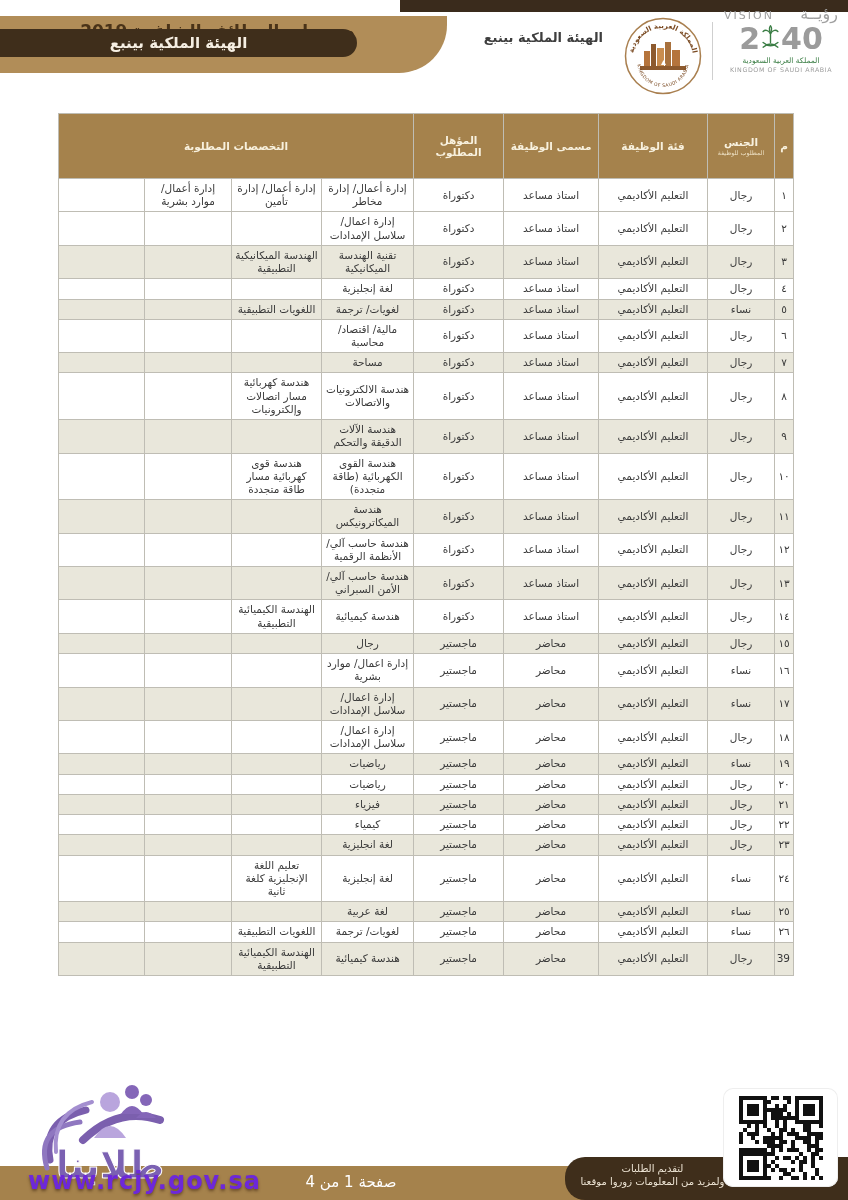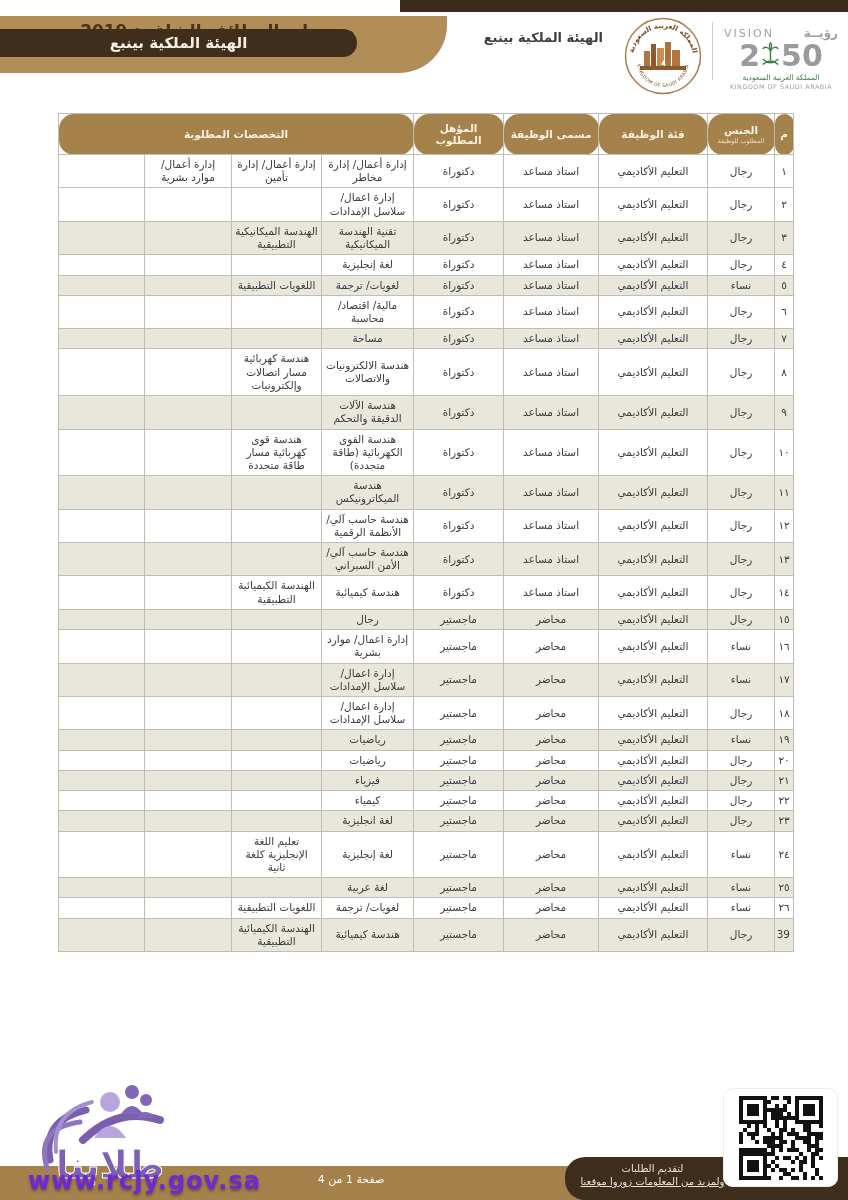--- a/index.html
+++ b/index.html
@@ -14,49 +14,49 @@
                        color:#4a3318; direction:rtl; }
   .dark-banner { position:absolute; left:0; top:29px; width:357px; height:28px; background:#3f2e1b;
                  border-radius:0 14px 14px 0; z-index:3; text-align:center; }
   .dark-banner .subtitle { color:#f6efe3; font-size:15px; font-weight:bold; line-height:28px; direction:rtl; }
 
   
   .org-names { position:absolute; left:453px; top:28px; width:150px; text-align:right; direction:rtl;
                color:#3e3e3e; font-weight:bold; font-size:13px; line-height:1.55; z-index:2; }
   .org-emblem { position:absolute; left:624px; top:17px; width:78px; height:78px; z-index:2; }
   .logo-separator { position:absolute; left:712px; top:22px; width:1px; height:58px; background:#cfcfcf; }
-  .vision { position:absolute; left:720px; top:26px; width:122px; z-index:2; }
+  .vision { position:absolute; left:720px; top:4px; width:122px; z-index:2; }
   .vision .v-row1 { display:flex; justify-content:space-between; align-items:baseline; color:#a0a0a0; padding:0 4px; }
   .vision .v-en { font-size:11px; letter-spacing:2px; }
-  .vision .v-ar { font-size:12px; font-weight:bold; }
+  .vision .v-ar { font-size:16px; font-weight:normal; }
   .vision .v-year { display:flex; align-items:center; justify-content:center; font-size:30px; font-weight:bold;
                     color:#9b9b9b; line-height:1; margin-top:1px; }
   .vision .v-country-ar { text-align:center; color:#3a7d44; font-size:7.5px; margin-top:2px; direction:rtl; }
   .vision .v-country-en { text-align:center; color:#9b9b9b; font-size:6.3px; letter-spacing:0.6px; margin-top:1px; }
 
   
   .vacancy-table { position:absolute; left:58px; top:113px; width:735px; border-collapse:collapse;
                    table-layout:fixed; direction:rtl; z-index:1; }
   .vacancy-table th, .vacancy-table td { border:1px solid #bfbdb4; }
   .vacancy-table thead th { background:#a5824c; color:#f8f1de; font-size:10.5px; font-weight:bold;
-                            padding:8px 1px; text-align:center;border-radius:15px; }
+                            padding:20px 1px; text-align:center; }
   .vacancy-table thead th .h-sub { display:block; font-size:6.3px; font-weight:normal; color:#ecdfc2; margin-top:1px; }
   .vacancy-table td { font-size:10.5px; color:#3a3a3a; text-align:center; vertical-align:middle;
                       padding:3px 3px; line-height:1.26; height:20px; background:#ffffff; }
   .vacancy-table tr.shaded td { background:#e9e7db; }
 
   
   .footer-bar { position:absolute; left:0; top:1166px; width:848px; height:34px; background:#a5824c; z-index:1; }
   .page-label { position:absolute; left:296px; top:1173px; width:110px; text-align:center; color:#ffffff;
-                font-size:11px; direction:rtl; z-index:2; }
+                font-size:15px; direction:rtl; z-index:2; }
   .apply-banner { position:absolute; left:565px; top:1157px; width:283px; height:43px; background:#3f2e1b;
                   border-radius:20px 0 0 20px; z-index:3; padding:6px 118px 0 10px; text-align:center;
                   direction:rtl; color:#ece3d3; }
   .apply-banner .l1 { font-size:10px; letter-spacing:0.5px; }
-  .apply-banner .l2 { font-size:10px; letter-spacing:0.3px; margin-top:2px; white-space:nowrap;text-decoration:underline; }
+  .apply-banner .l2 { font-size:10px; letter-spacing:0.3px; margin-top:2px; white-space:nowrap; }
   .qr-box { position:absolute; left:723px; top:1088px; width:115px; height:99px; background:#ffffff;
             border-radius:10px; z-index:4; display:flex; align-items:center; justify-content:center;
             box-shadow:0 0 0 1px #eee inset; }
   .students-logo { position:absolute; left:28px; top:1080px; z-index:4; }
   .website { position:absolute; left:28px; top:1167px; z-index:5; color:#6d28d9; font-weight:bold;
              font-size:24px; letter-spacing:1px; text-shadow:0 2px 3px rgba(60,35,15,0.55); }
 </style>
 </head>
 <body>
 
@@ -114,21 +114,21 @@
             <path d="M10 9 V19"></path>
             <path d="M10 9 C7 5 4 5 2 7"></path>
             <path d="M10 9 C13 5 16 5 18 7"></path>
             <path d="M10 9 C8 4 9 2 10 1"></path>
             <path d="M10 9 C12 4 11 2 10 1"></path>
             <path d="M2 24 Q10 17 18 24"></path>
             <path d="M2 19 Q10 26 18 19"></path>
           </g>
         </svg>
       </span>
-      <span>50</span>
+      <span>40</span>
     </div>
     <div class="v-country-ar">المملكة العربية السعودية</div>
     <div class="v-country-en">KINGDOM OF SAUDI ARABIA</div>
   </div>
 
   <table class="vacancy-table">
     <colgroup>
       <col style="width:19px">
         <col style="width:67px">
         <col style="width:109px">

